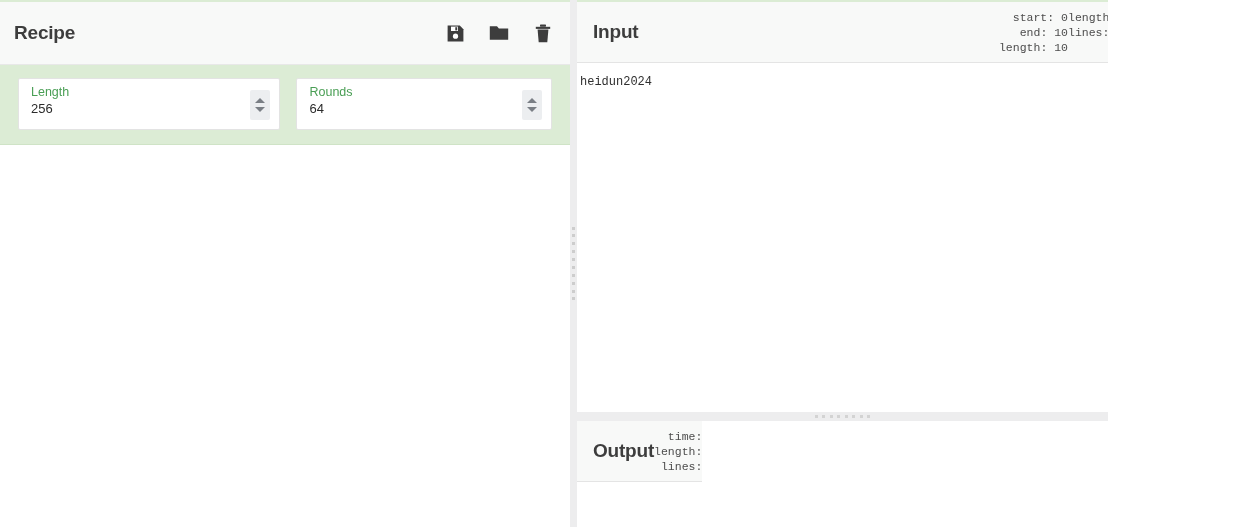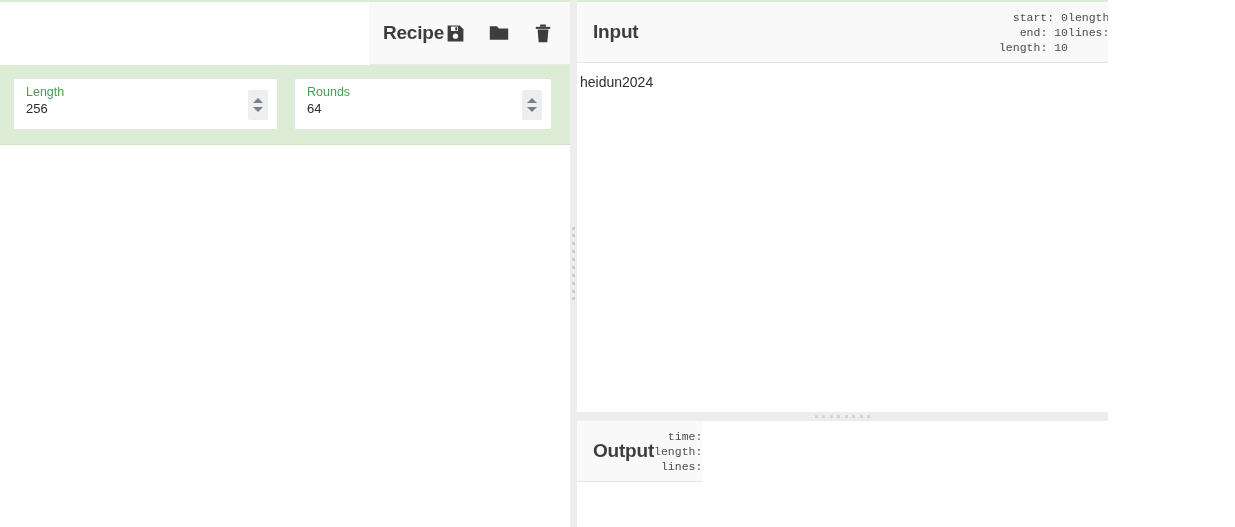--- a/index.html
+++ b/index.html
@@ -25,21 +25,20 @@
 
   
   .recipe-pane {
     width: 570px;
     height: 523px;
     display: flex;
     flex-direction: column;
     background: #ffffff;
     border-top: 2px solid #dbecd4;
     box-sizing: border-box;
-    align-items: flex-end;
   }
   .pane-title-bar {
     height: 63px;
     box-sizing: border-box;
     background: #f8f9f8;
     border-bottom: 1px solid #e8e8e8;
     display: flex;
     align-items: center;
     padding: 0 16px 0 14px;
     flex: none;
@@ -240,22 +239,22 @@
   .stats-col.clipped { width: 40px; overflow: hidden; text-align: left; }
 
   .io-text {
     flex: 1 1 auto;
     background: #ffffff;
     padding: 9px 0 0 3px;
     box-sizing: border-box;
     overflow: hidden;
   }
   .io-text .line {
-    font-family: Liberation Sans, sans-serif;
-    font-size: 14px;
+    font-family: Liberation Mono, monospace;
+    font-size: 12px;
     line-height: 20px;
     color: #2f2f2f;
     white-space: pre;
     padding-left: 0px;
   }
 
   
   .h-splitter {
     height: 9px;
     background: #ededee;

